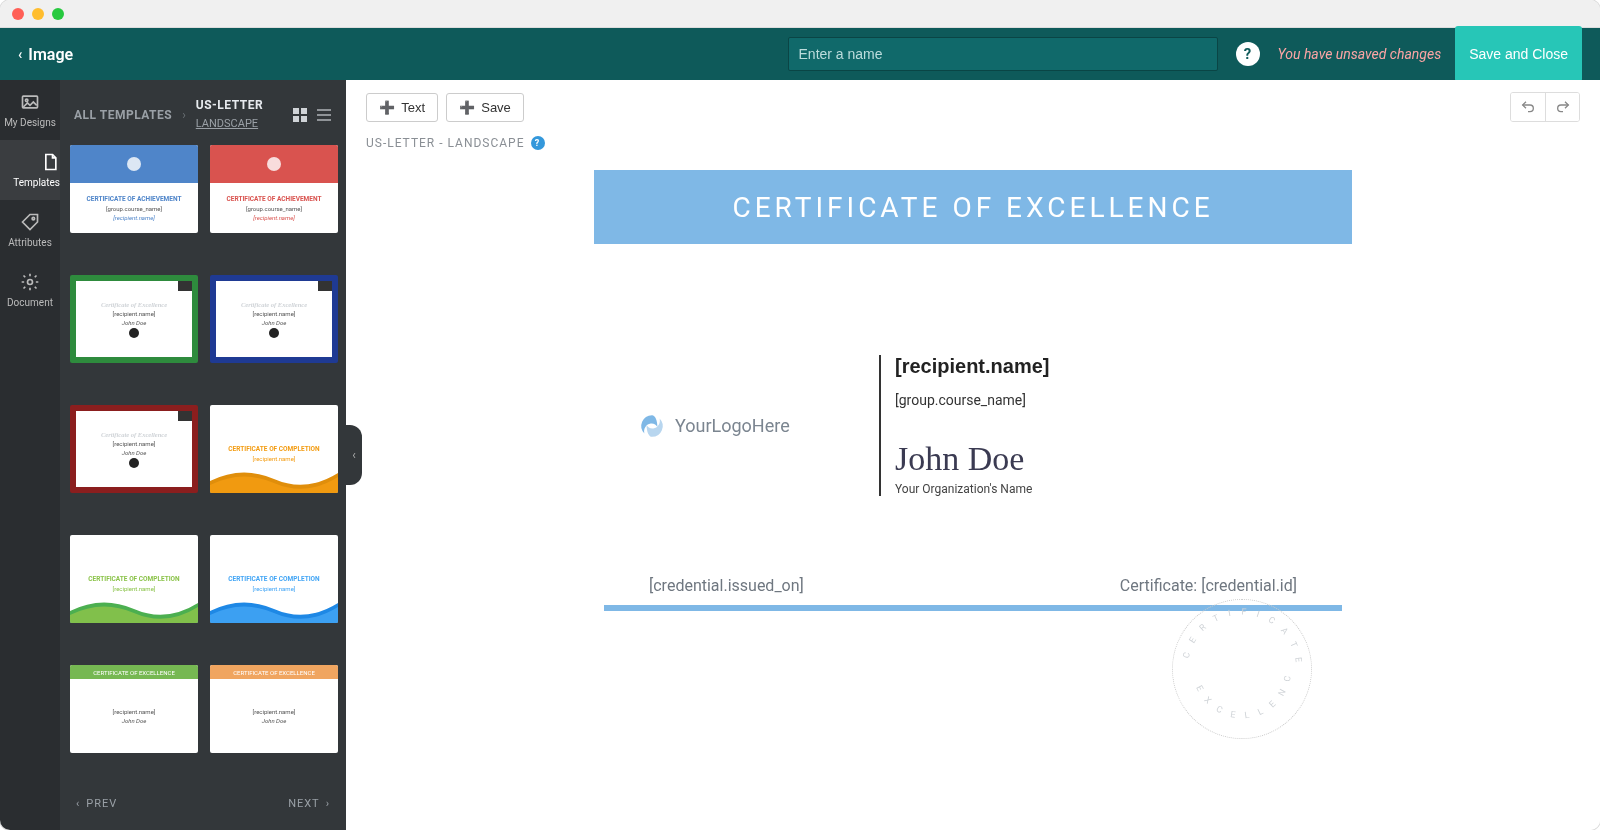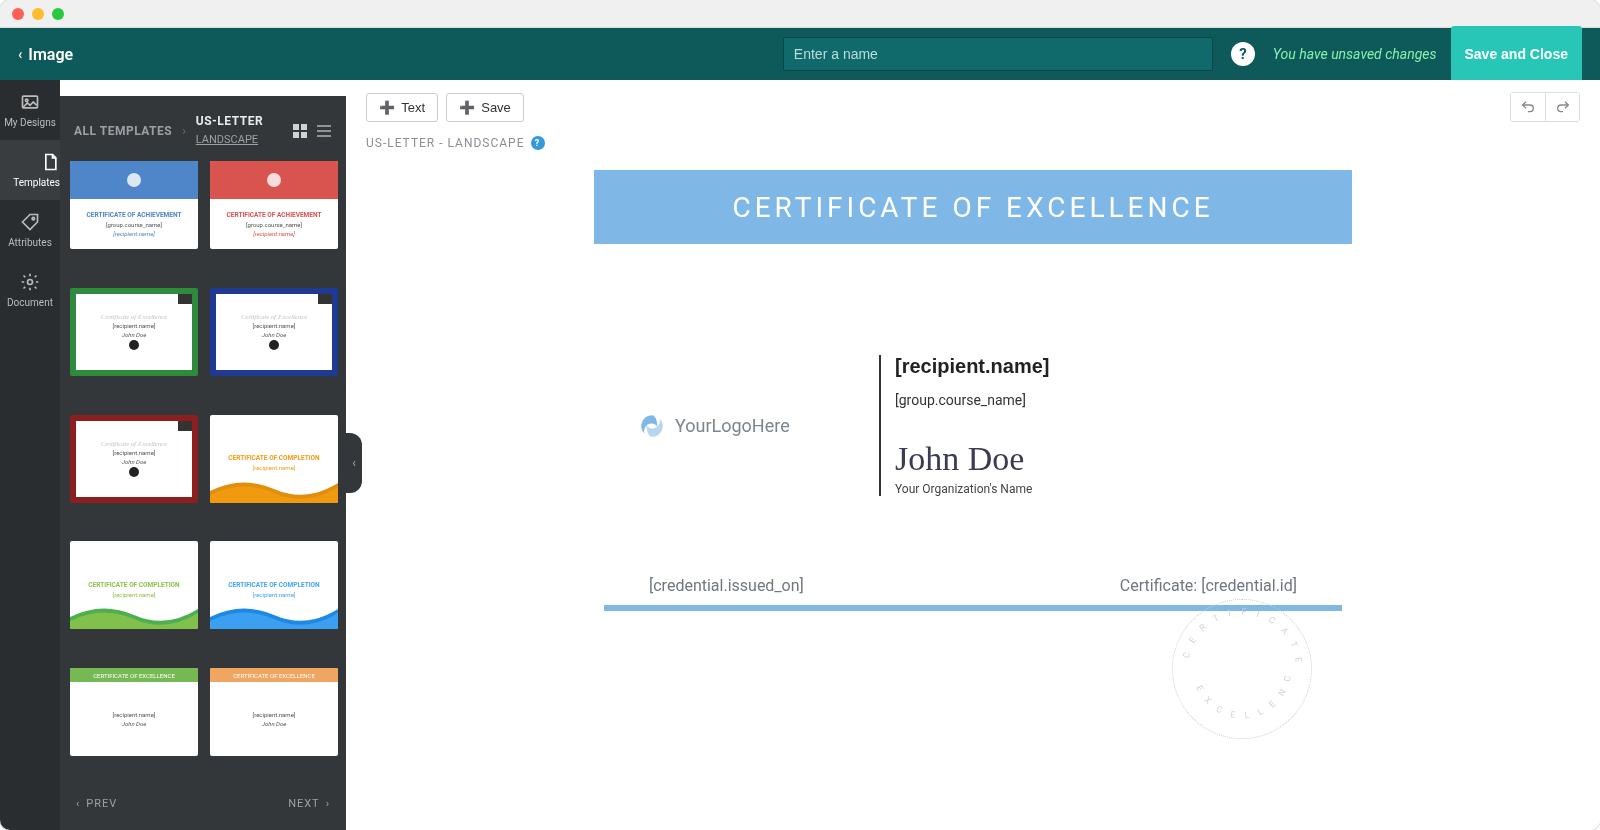--- a/index.html
+++ b/index.html
@@ -12,31 +12,31 @@
 .tb-yellow { background: #ffbd2e; }
 .tb-green { background: #27c93f; }
 
 .topbar { height: 52px; background: #0e5a5a; display: flex; align-items: center; padding: 0 18px; color: #fff; }
 .close-btn { display: flex; align-items: center; gap: 6px; font-size: 16px; font-weight: 600; cursor: pointer; }
 .close-btn .chev { font-size: 14px; }
 .top-spacer { flex: 1; }
 .name-input { width: 430px; height: 34px; background: #10696a; border: 1px solid #0a4545; border-radius: 2px; color: #cfe7e7; padding: 0 10px; outline: none; font-size: 14px; }
 .name-input::placeholder { color: #bcdcdc; }
 .help-circ { width: 24px; height: 24px; border-radius: 50%; background: #fff; color: #0e5a5a; display: flex; align-items: center; justify-content: center; font-weight: 700; margin: 0 18px; font-size: 15px; }
-.unsaved { font-style: italic; color: #86efac; margin-right: 14px; font-size: 14px; }
-.save-close { background: #27c6b7; border: none; color: #fff; padding: 20px 14px; border-radius: 3px; font-weight: 700; font-size: 14px; cursor: pointer; }
+.unsaved { font-style: italic; color: #fca5a5; margin-right: 14px; font-size: 14px; }
+.save-close { background: #27c6b7; border: none; color: #fff; padding: 20px 14px; border-radius: 3px; font-weight: 400; font-size: 14px; cursor: pointer; }
 
 .content { flex: 1; display: flex; min-height: 0; }
 
 .nav { width: 60px; background: #2a2d30; display: flex; flex-direction: column; color: #bbb; }
 .nav-item { display: flex; flex-direction: column; align-items: center; justify-content: center; padding: 12px 0; gap: 5px; cursor: pointer; font-size: 10px; }
 .nav-item.active { background: #3a3d40; color: #fff; align-items: flex-end; }
 .nav-ico { width: 20px; height: 20px; }
 
-.panel { width: 286px; background: #33373a; color: #cfd3d7; display: flex; flex-direction: column; position: relative; margin-top: 16px; }
+.panel { width: 286px; background: #33373a; color: #cfd3d7; display: flex; flex-direction: column; position: relative; }
 .panel-head { display: flex; align-items: center; padding: 18px 14px 14px; gap: 10px; }
 .crumb { font-size: 12px; font-weight: 700; letter-spacing: .5px; color: #9aa0a6; }
 .crumb.active { color: #e7eaee; }
 .crumb-sep { color: #6a7075; font-size: 12px; }
 .crumb-sub { font-size: 11px; color: #9aa0a6; line-height: 1.1; text-decoration: underline; }
 .view-toggles { margin-left: auto; display: flex; gap: 8px; }
 .vt { width: 16px; height: 16px; display: inline-block; cursor: pointer; opacity: .6; }
 .vt.active { opacity: 1; }
 
 .thumbs { flex: 1; overflow: auto; padding: 0 10px; display: grid; grid-template-columns: 1fr 1fr; gap: 12px; }

